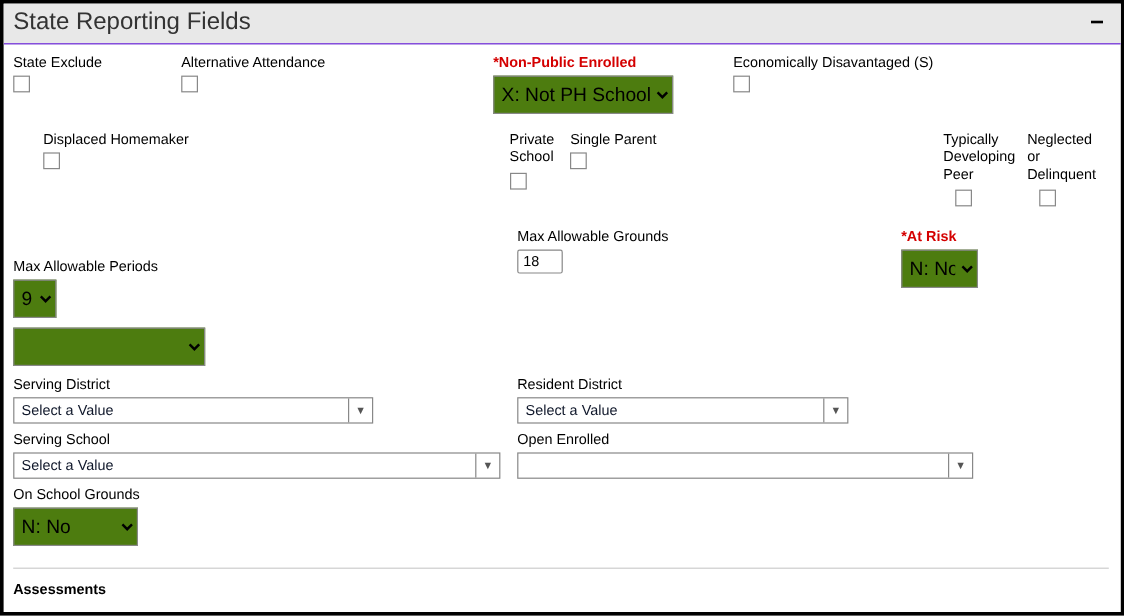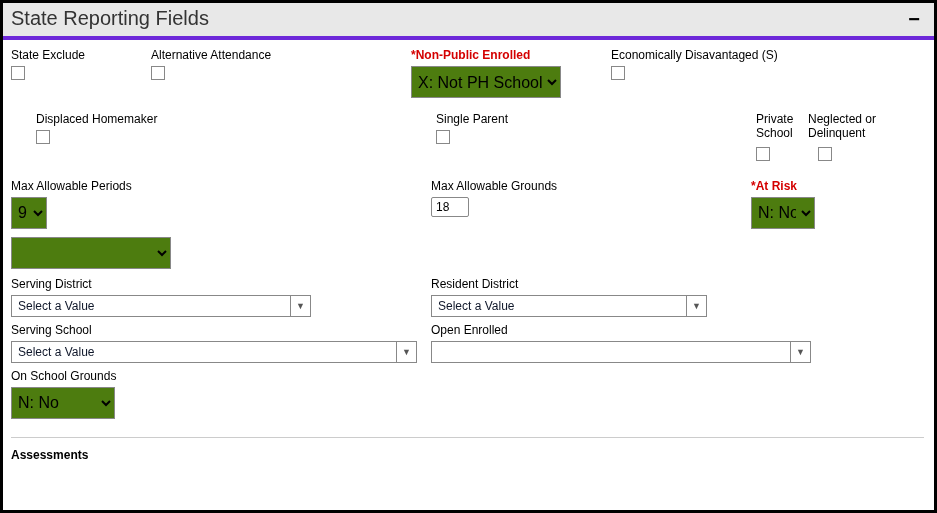--- a/index.html
+++ b/index.html
@@ -8,21 +8,21 @@
       font-size: 12px;
       background: #fff;
       width: 937px;
       height: 513px;
       border: 3px solid #000;
       overflow: hidden;
       color: #000;
     }
     .header {
       background: #e8e8e8;
-      border-bottom: 4px solid #6d28d9;
+      border-bottom: 1px solid #6d28d9;
       padding: 4px 10px 6px 8px;
       display: flex;
       justify-content: space-between;
       align-items: center;
     }
     .header h1 {
       font-size: 20px;
       font-weight: 400;
       color: #333;
     }
@@ -137,36 +137,40 @@
       <span class="field-label">Economically Disavantaged (S)</span>
       <span class="checkbox"></span>
     </div>
   </div>
 
   <div class="row" style="margin-bottom:18px;">
     <div class="col" style="width:400px;margin-left:25px;">
       <span class="field-label">Displaced Homemaker</span>
       <span class="checkbox"></span>
     </div>
-    <div class="col" style="width:320px;">
-      <span class="field-label">Single Parent</span>
-      <span class="checkbox"></span>
-    </div>
     <div class="col" style="width:52px;">
       <span class="field-label" style="white-space:normal;line-height:1.2;">Private School</span>
       <span class="checkbox" style="margin-top:2px;"></span>
     </div>
+    <div class="col" style="width:320px;">
+      <span class="field-label">Single Parent</span>
+      <span class="checkbox"></span>
+    </div>
+    <div class="col" style="width:72px;">
+      <span class="field-label" style="white-space:normal;line-height:1.2;">Typically Developing Peer</span>
+      <span class="checkbox" style="margin-top:2px;margin-left:10px;"></span>
+    </div>
     <div class="col" style="width:70px;">
       <span class="field-label" style="white-space:normal;line-height:1.2;">Neglected or Delinquent</span>
       <span class="checkbox" style="margin-top:2px;margin-left:10px;"></span>
     </div>
   </div>
 
   <div class="row" style="margin-bottom:8px;">
-    <div class="col" style="width:420px;">
+    <div class="col" style="width:420px;margin-top:25px;">
       <span class="field-label">Max Allowable Periods</span>
       <select style="width:36px;">
         <option>9</option>
       </select>
     </div>
     <div class="col" style="width:320px;">
       <span class="field-label">Max Allowable Grounds</span>
       <input type="text" style="width: 38px;" value="18">
     </div>
     <div class="col" style="width:100px;">

